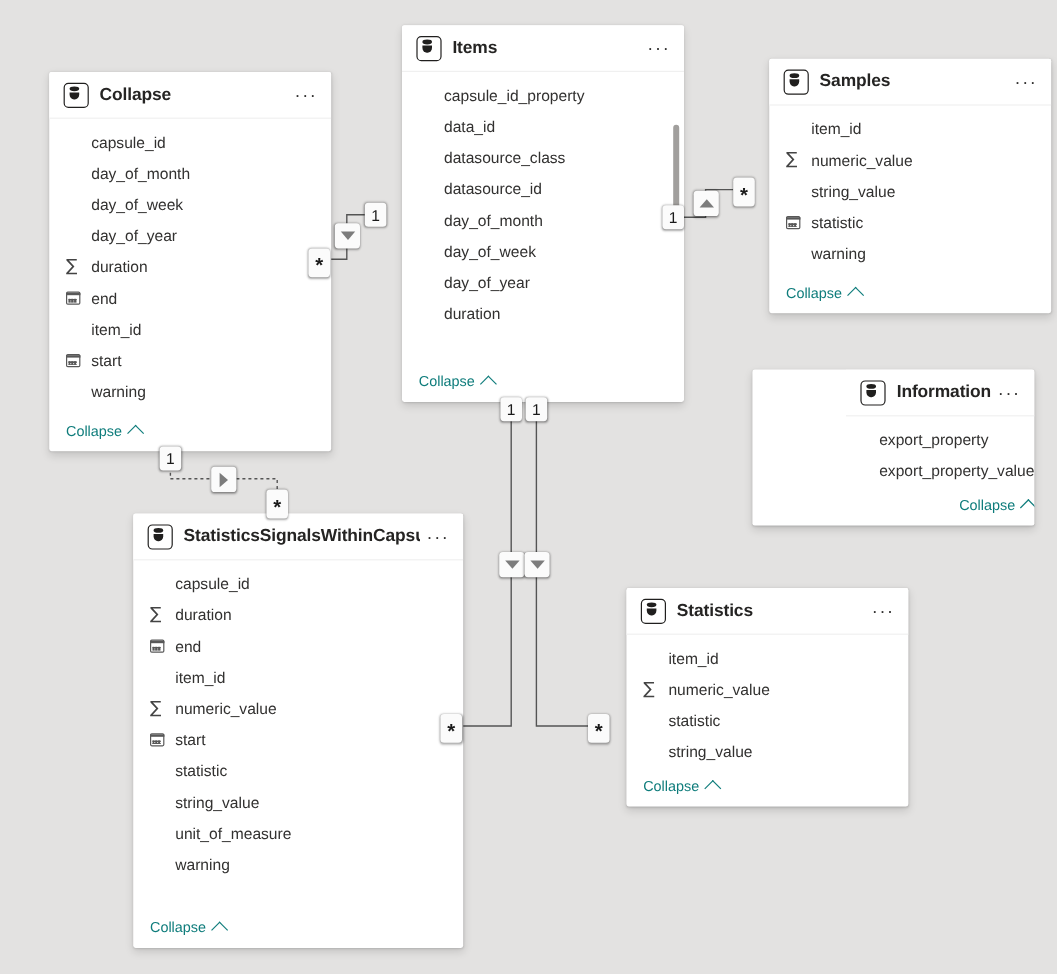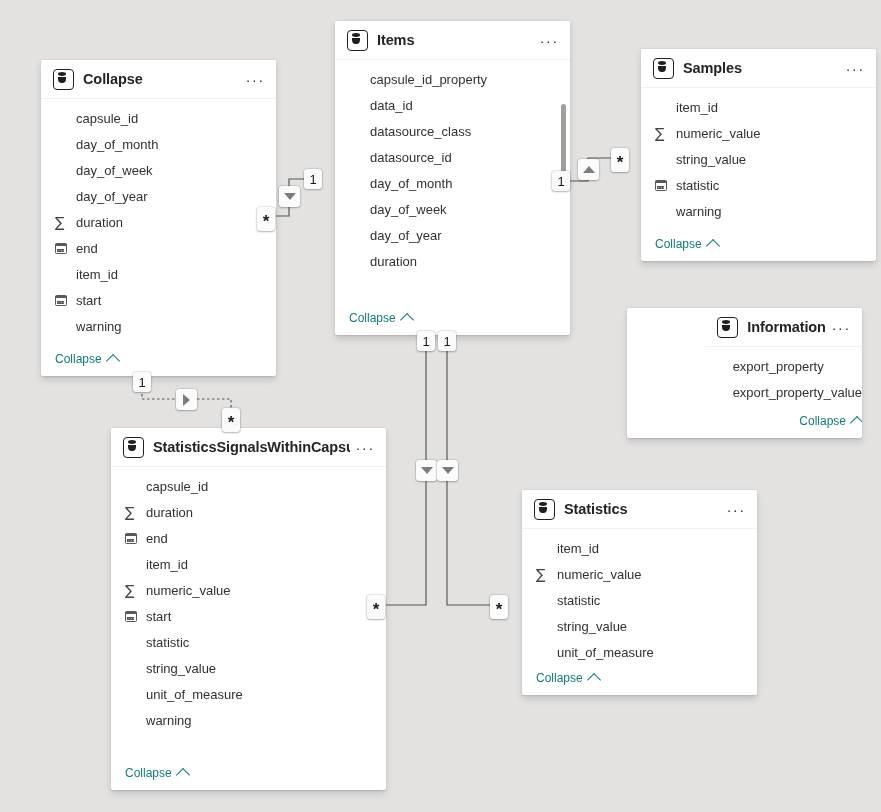--- a/index.html
+++ b/index.html
@@ -474,21 +474,21 @@
           <div class="field-row">
             <span class="field-icon blank"></span>
             <span class="field-name">warning</span>
           </div>
         </div>
         <div class="collapse-row">
           <span class="collapse-text">Collapse</span>
           <span class="chevron-up"></span>
         </div>
       </div>
-      <div class="card-box" style="left: 505px; top: 490px; width: 235px; height: 205px;">
+      <div class="card-box" style="left: 505px; top: 490px; width: 235px; height: 182px;">
         <div class="card-header">
           <span class="tbl-icon"></span>
           <span class="card-title">Statistics</span>
           <span class="ellipsis-btn">...</span>
         </div>
         <div class="card-body">
           <div class="field-row">
             <span class="field-icon blank"></span>
             <span class="field-name">item_id</span>
           </div>

